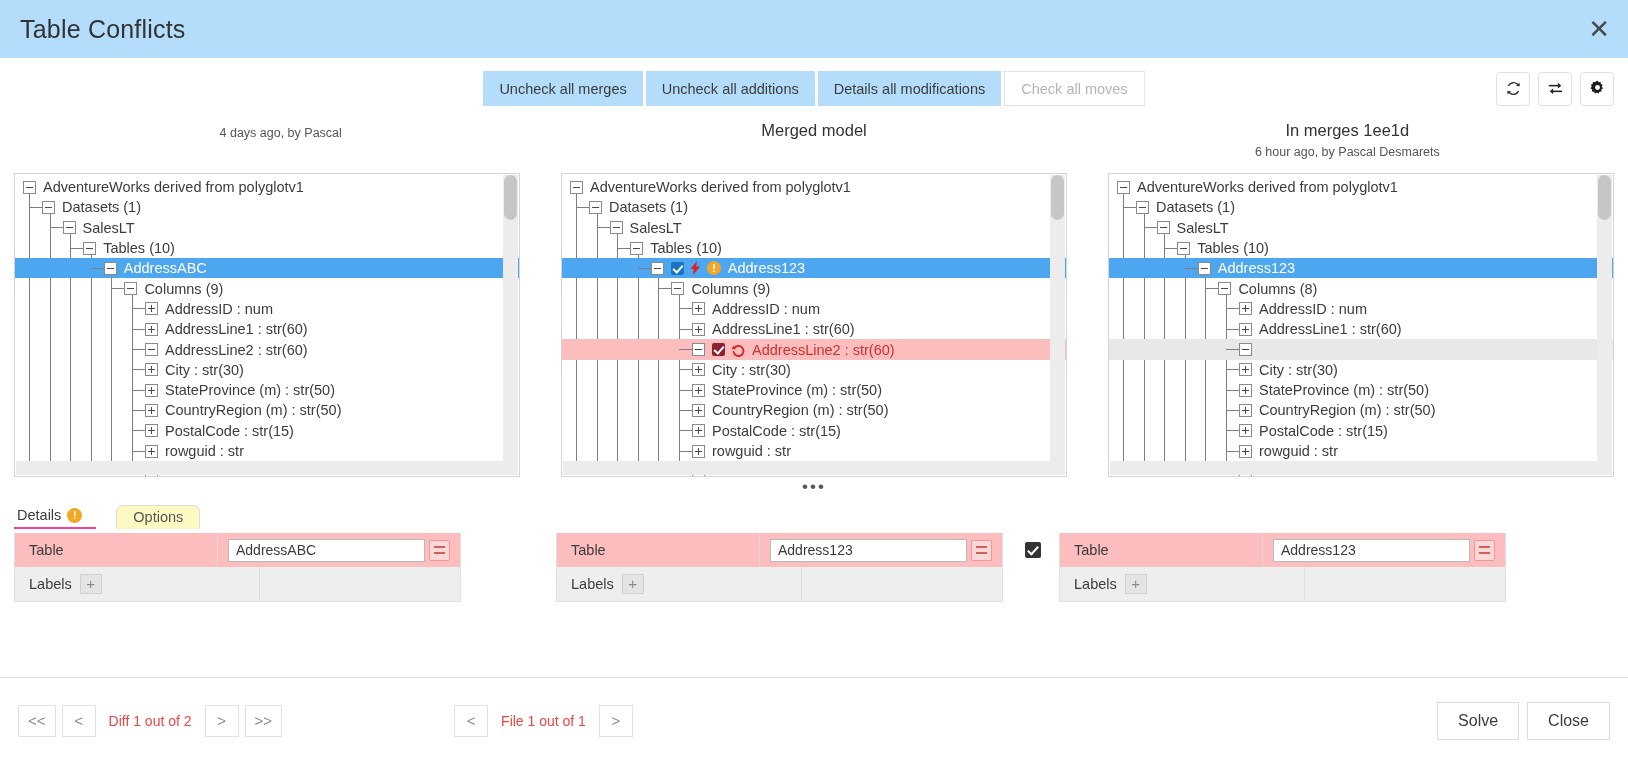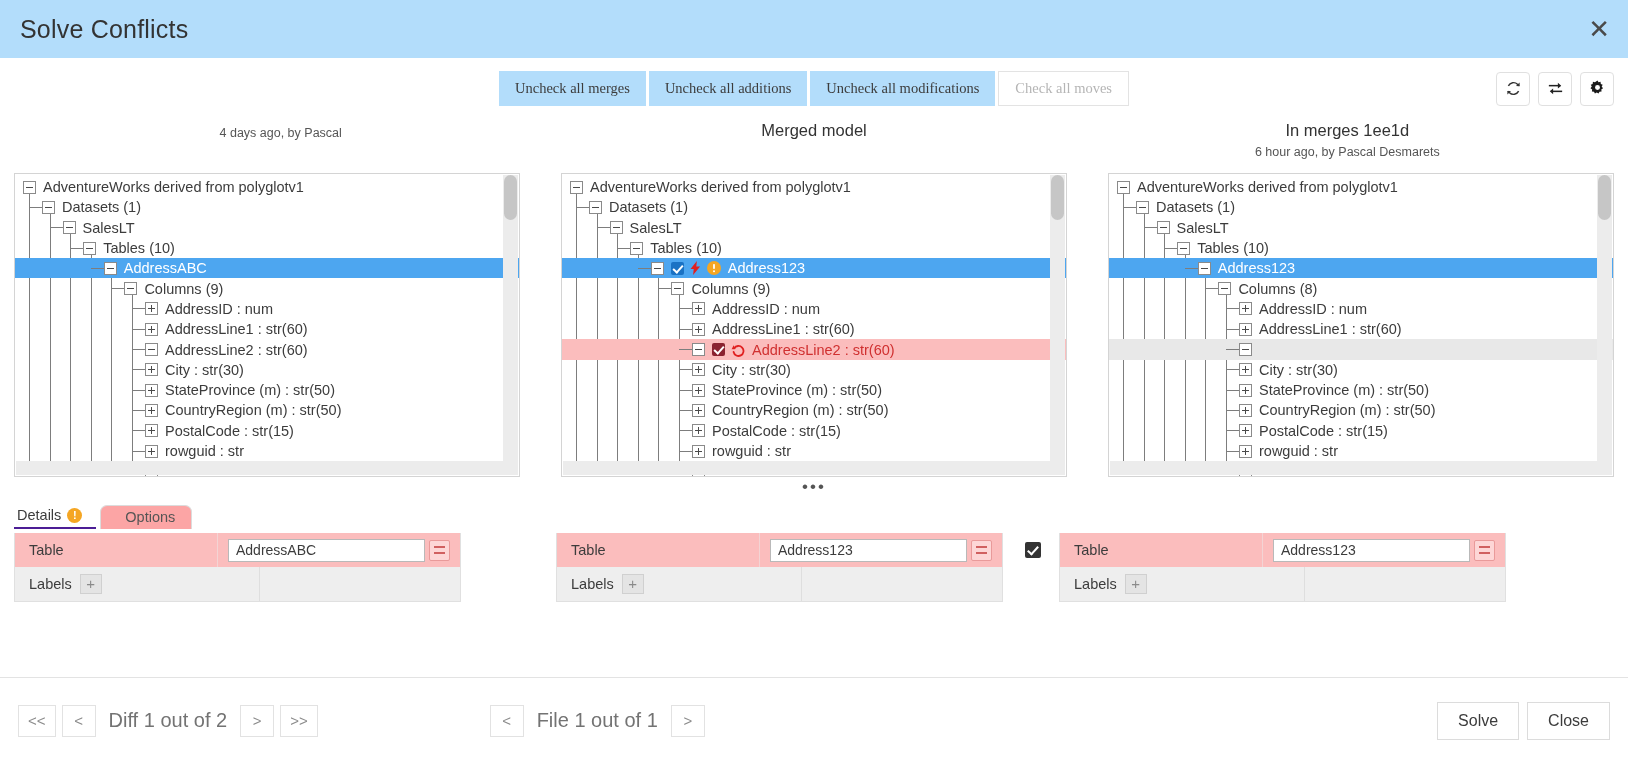--- a/index.html
+++ b/index.html
@@ -33,21 +33,21 @@
   .toolbar {
     height: 61px; position: relative;
     display: flex; align-items: center; justify-content: center;
     background: #fff;
   }
   .tool-group { display: flex; align-items: center; gap: 3px; }
   .tbtn {
     height: 35px; padding: 0 16px;
     background: #b3ddfb; border: none;
     font-size: 14.5px; color: #3c3c3c;
-    font-family: Liberation Serif, serif;
+    font-family: Liberation Sans, sans-serif;
     cursor: pointer; white-space: nowrap;
   }
   .tbtn.disabled {
     background: #ffffff; color: #b5b5b5;
     border: 1px solid #e3e3e3; cursor: default;
   }
   .icon-group {
     position: absolute; right: 14px; top: 50%; transform: translateY(-50%);
     display: flex; gap: 8px;
   }
@@ -145,25 +145,25 @@
     line-height: 1; cursor: pointer;
   }
 
   
   .tabs { display: flex; align-items: flex-end; margin: 26px 0 0 14px; height: 26px; }
   .tab {
     display: flex; align-items: center; gap: 6px;
     padding: 3px 14px 4px 3px; font-size: 14.5px; color: #3c3c3c;
     cursor: pointer; position: relative;
   }
-  .tab.active { background: #fff; border-bottom: 2px solid #4c1d95; }
+  .tab.active { background: #fff; border-bottom: 2px solid #ec4899; }
   .tab.inactive {
-    background: #fca5a5; border: 1px solid #dcdcdc; border-bottom: none;
-    border-radius: 7px 7px 0 0; padding: 3px 16px 4px 24px;
-    color: #555; margin-left: 4px;
+    background: #fef9c3; border: 1px solid #dcdcdc; border-bottom: none;
+    border-radius: 7px 7px 0 0; padding: 3px 16px 4px 16px;
+    color: #555; margin-left: 20px;
   }
   .warn-badge {
     width: 15px; height: 15px; border-radius: 50%; background: #f5a623;
     color: #fff; font-size: 11px; font-weight: bold;
     display: flex; align-items: center; justify-content: center; flex: none;
   }
 
   
   .details { display: flex; padding: 0 14px; gap: 0px; margin-top: 4px; align-items: flex-start; }
   .dpanel { width: 447px; border: 1px solid #e0e0e0; border-top: none; }
@@ -214,46 +214,46 @@
     border-top: 1px solid #e3e3e3; display: flex; align-items: center;
     padding: 0 18px;
   }
   .navbtn {
     min-width: 34px; height: 32px; padding: 0 9px;
     border: 1px solid #e2e2e2; background: #fff;
     color: #8b8b8b; font-size: 15px; cursor: pointer;
     font-family: "Liberation Sans", sans-serif;
     display: flex; align-items: center; justify-content: center;
   }
-  .navtxt { font-size: 20px; color: #737373; padding: 0 13px; white-space: nowrap; }
+  .navtxt { font-size: 14px; color: #ef4444; padding: 0 13px; white-space: nowrap; }
   .fsel {
     width: 390px; height: 34px; border: 1px solid #d9d9d9; background: #fff;
     font-size: 15.5px; color: #3c3c3c; padding: 0 10px;
     font-family: "Liberation Sans", sans-serif;
   }
   .actbtn {
     height: 38px; padding: 0 20px; border: 1px solid #dcdcdc; background: #fff;
     font-size: 16px; color: #3c3c3c; cursor: pointer;
     font-family: "Liberation Sans", sans-serif;
   }
   .spacer { flex: 1; }
 </style>
 </head>
 <body>
 
 <div class="titlebar">
-  <div class="titlebar-title">Solve Conflicts</div>
+  <div class="titlebar-title">Table Conflicts</div>
   <div class="close-x">✕</div>
 </div>
 
 <div class="toolbar">
   <div class="tool-group">
     <button class="tbtn">Uncheck all merges</button>
     <button class="tbtn">Uncheck all additions</button>
-    <button class="tbtn">Uncheck all modifications</button>
+    <button class="tbtn">Details all modifications</button>
     <button class="tbtn disabled">Check all moves</button>
   </div>
   <div class="icon-group">
     <div class="ibtn">
       <svg width="19" height="19" viewBox="0 0 20 20">
         <path d="M4.6 7.2a6 6 0 0 1 9.6-1.6l1.6 1.6" fill="none" stroke="#333" stroke-width="1.5"></path>
         <path d="M16.4 3.6l.1 3.9-3.9-.1z" fill="#333"></path>
         <path d="M15.4 12.8a6 6 0 0 1-9.6 1.6L4.2 12.8" fill="none" stroke="#333" stroke-width="1.5"></path>
         <path d="M3.6 16.4l-.1-3.9 3.9.1z" fill="#333"></path>
       </svg>

